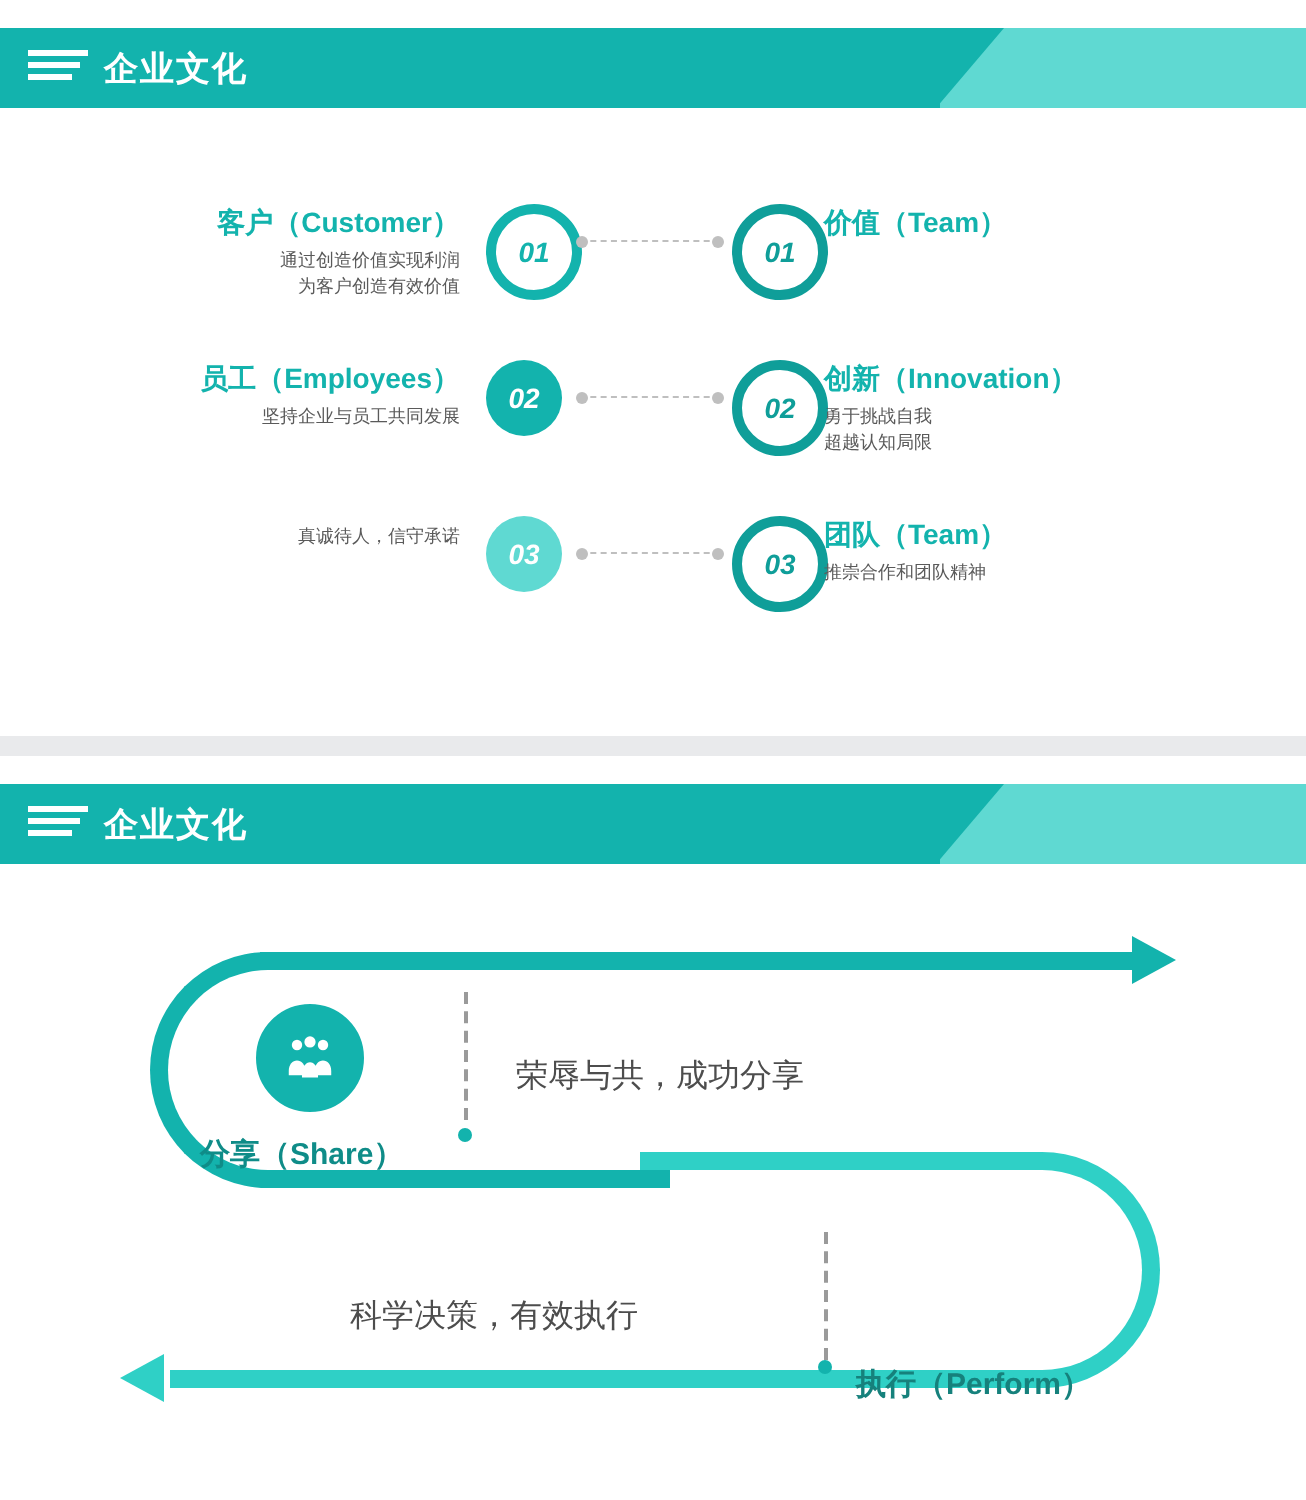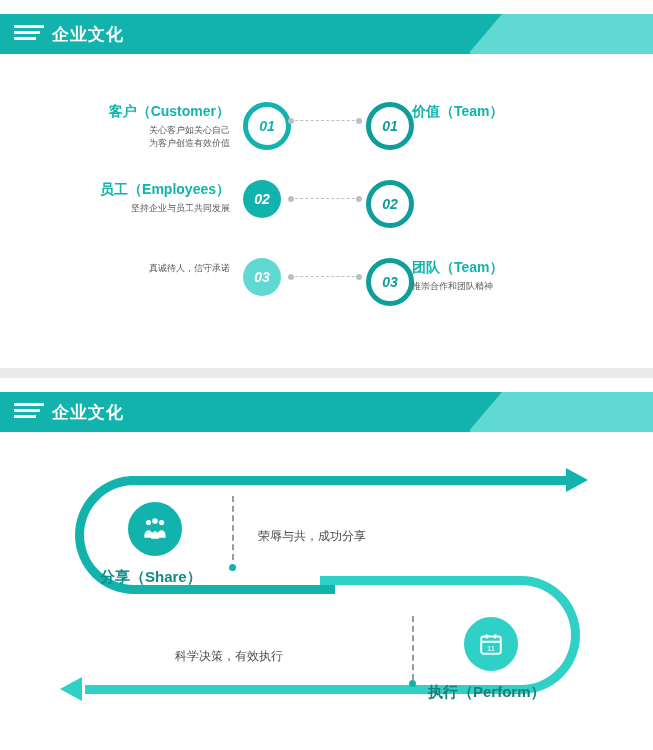--- a/index.html
+++ b/index.html
@@ -245,21 +245,21 @@
     color: #0f8c88;
     font-size: 15px;
     font-weight: bold;
     white-space: nowrap;
   }
   .node-label.share { left: 100px; top: 110px; }
   .node-label.perform { left: 428px; top: 225px; color: #16817c; }
   .flow-text {
     position: absolute;
     color: #4d4d4d;
-    font-size: 12px;
+    font-size: 16px;
     white-space: nowrap;
     text-align: center;
   }
   .flow-text.top { left: 258px; top: 70px; }
   .flow-text.bottom { left: 175px; top: 190px; }
   .vdots {
     position: absolute;
     width: 2px;
     border-left: 2px dashed #9a9a9a;
   }
@@ -290,21 +290,21 @@
         <i></i>
       </div>
     <div class="title">企业文化</div>
   </div>
 
   <div class="culture-grid">
 
     <div class="cg-row r1">
       <div class="cg-left-text">
         <div class="cg-title">客户（Customer）</div>
-        <div class="cg-desc" style="white-space:pre-line">关心客户如关心自己
+        <div class="cg-desc" style="white-space:pre-line">通过创造价值实现利润
 为客户创造有效价值</div>
       </div>
       <div class="circle left hollow">01</div>
       <div class="connector">
         <span class="dot a"></span>
         <span class="dot b"></span>
       </div>
       <div class="circle right hollow dark">01</div>
       <div class="cg-right-text">
         <div class="cg-title">价值（Team）</div>
@@ -315,20 +315,25 @@
       <div class="cg-left-text">
         <div class="cg-title">员工（Employees）</div>
         <div class="cg-desc" style="white-space:pre-line">坚持企业与员工共同发展</div>
       </div>
       <div class="circle left">02</div>
       <div class="connector">
         <span class="dot a"></span>
         <span class="dot b"></span>
       </div>
       <div class="circle right hollow dark">02</div>
+      <div class="cg-right-text">
+        <div class="cg-title">创新（Innovation）</div>
+        <div class="cg-desc" style="white-space:pre-line">勇于挑战自我
+超越认知局限</div>
+      </div>
     </div>
 
     <div class="cg-row r3">
       <div class="cg-left-text">
         <div class="cg-desc" style="white-space:pre-line">真诚待人，信守承诺</div>
       </div>
       <div class="circle left" style="background:#5fd9d2">03</div>
       <div class="connector">
         <span class="dot a"></span>
         <span class="dot b"></span>
@@ -371,27 +376,20 @@
         <circle cx="6" cy="6" r="2.4"></circle>
           <circle cx="12" cy="4.6" r="2.6"></circle>
           <circle cx="18" cy="6" r="2.4"></circle>
         <path d="M2.2 18c0-3 1.8-4.8 3.8-4.8S9.8 15 9.8 18v2H2.2z"></path>
         <path d="M8.3 19.6c0-3.4 1.8-5.6 3.7-5.6s3.7 2.2 3.7 5.6V21H8.3z"></path>
         <path d="M14.2 18c0-3 1.8-4.8 3.8-4.8S21.8 15 21.8 18v2h-7.6z"></path>
       </svg>
     </div>
     <div class="node-label share">分享（Share）</div>
 
-    <div class="node perform">
-      <svg viewBox="0 0 24 24" fill="none" stroke="#ffffff" stroke-width="1.8" aria-hidden="true">
-        <rect x="3" y="5" width="18" height="16" rx="2"></rect>
-        <path d="M3 10h18M8 3v4M16 3v4"></path>
-        <text x="12" y="18" font-size="7" fill="#ffffff" stroke="none" text-anchor="middle" font-family="Liberation Sans, sans-serif">11</text>
-      </svg>
-    </div>
     <div class="node-label perform">执行（Perform）</div>
 
     <div class="vdots one"></div>
     <div class="vdot-cap c1"></div>
     <div class="vdots two"></div>
     <div class="vdot-cap c2"></div>
 
     <div class="flow-text top">荣辱与共，成功分享</div>
     <div class="flow-text bottom">科学决策，有效执行</div>
   </div>

